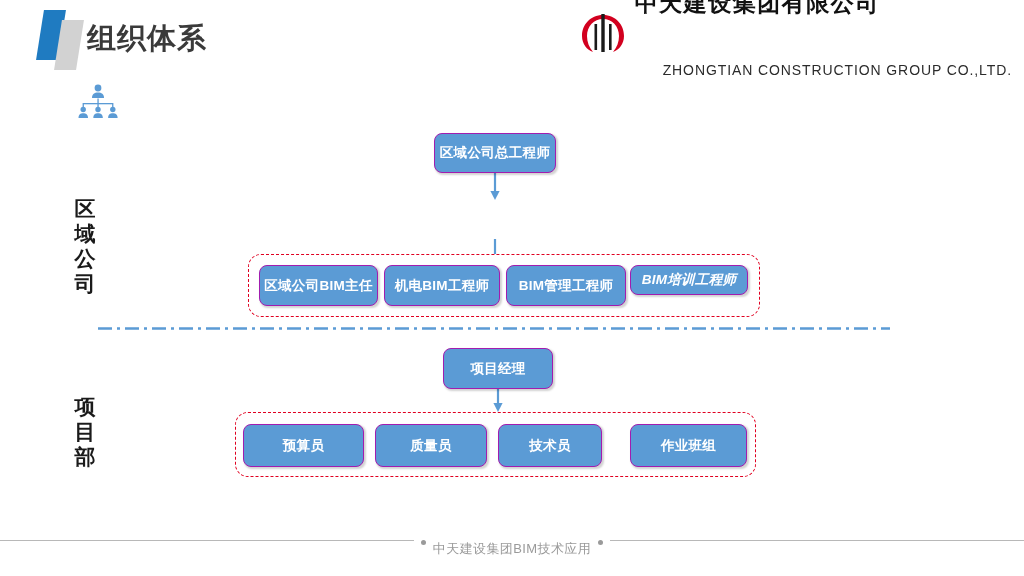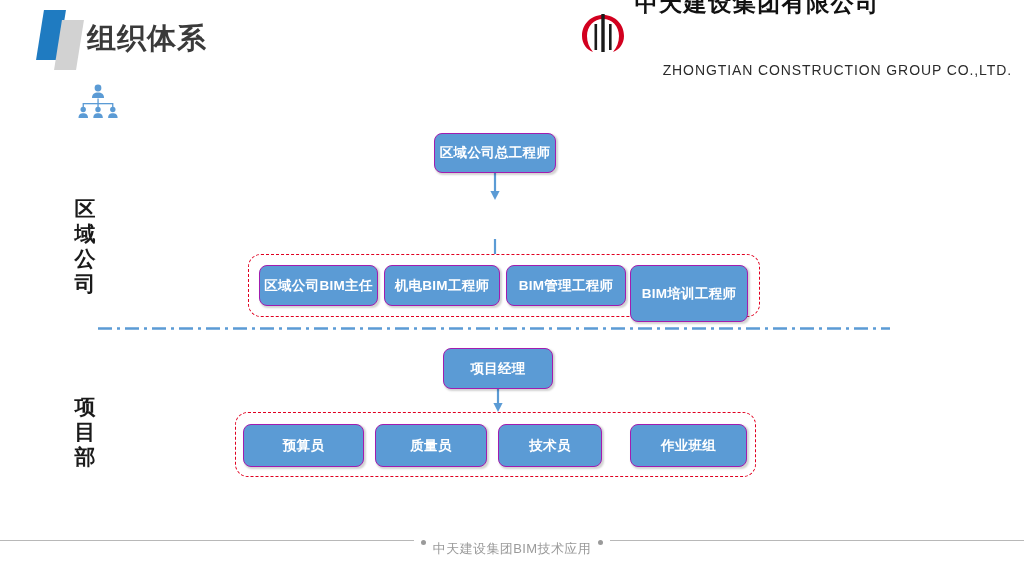--- a/index.html
+++ b/index.html
@@ -110,21 +110,21 @@
   .node.light { font-weight: bold; }
 
   
   #node-chief   { left: 434px; top: 133px; width: 122px; height: 40px; }
   #node-bimdir  { left: 431px; top: 199px; width: 128px; height: 40px; }
 
   
   #node-civil   { left: 259px; top: 265px; width: 119px; height: 41px; }
   #node-mep     { left: 384px; top: 265px; width: 116px; height: 41px; }
   #node-mgmt    { left: 506px; top: 265px; width: 120px; height: 41px; }
-  #node-train   { left: 630px; top: 265px; width: 118px; height: 57px; }
+  #node-train   { left: 630px; top: 265px; width: 118px; height: 30px; font-style: italic; }
 
   
   #node-pm      { left: 443px; top: 348px; width: 110px; height: 41px; }
   #node-budget  { left: 243px; top: 424px; width: 121px; height: 43px; }
   #node-quality { left: 375px; top: 424px; width: 112px; height: 43px; }
   #node-tech    { left: 498px; top: 424px; width: 104px; height: 43px; }
   #node-crew    { left: 630px; top: 424px; width: 117px; height: 43px; }
 
   
   .dashed-group {

